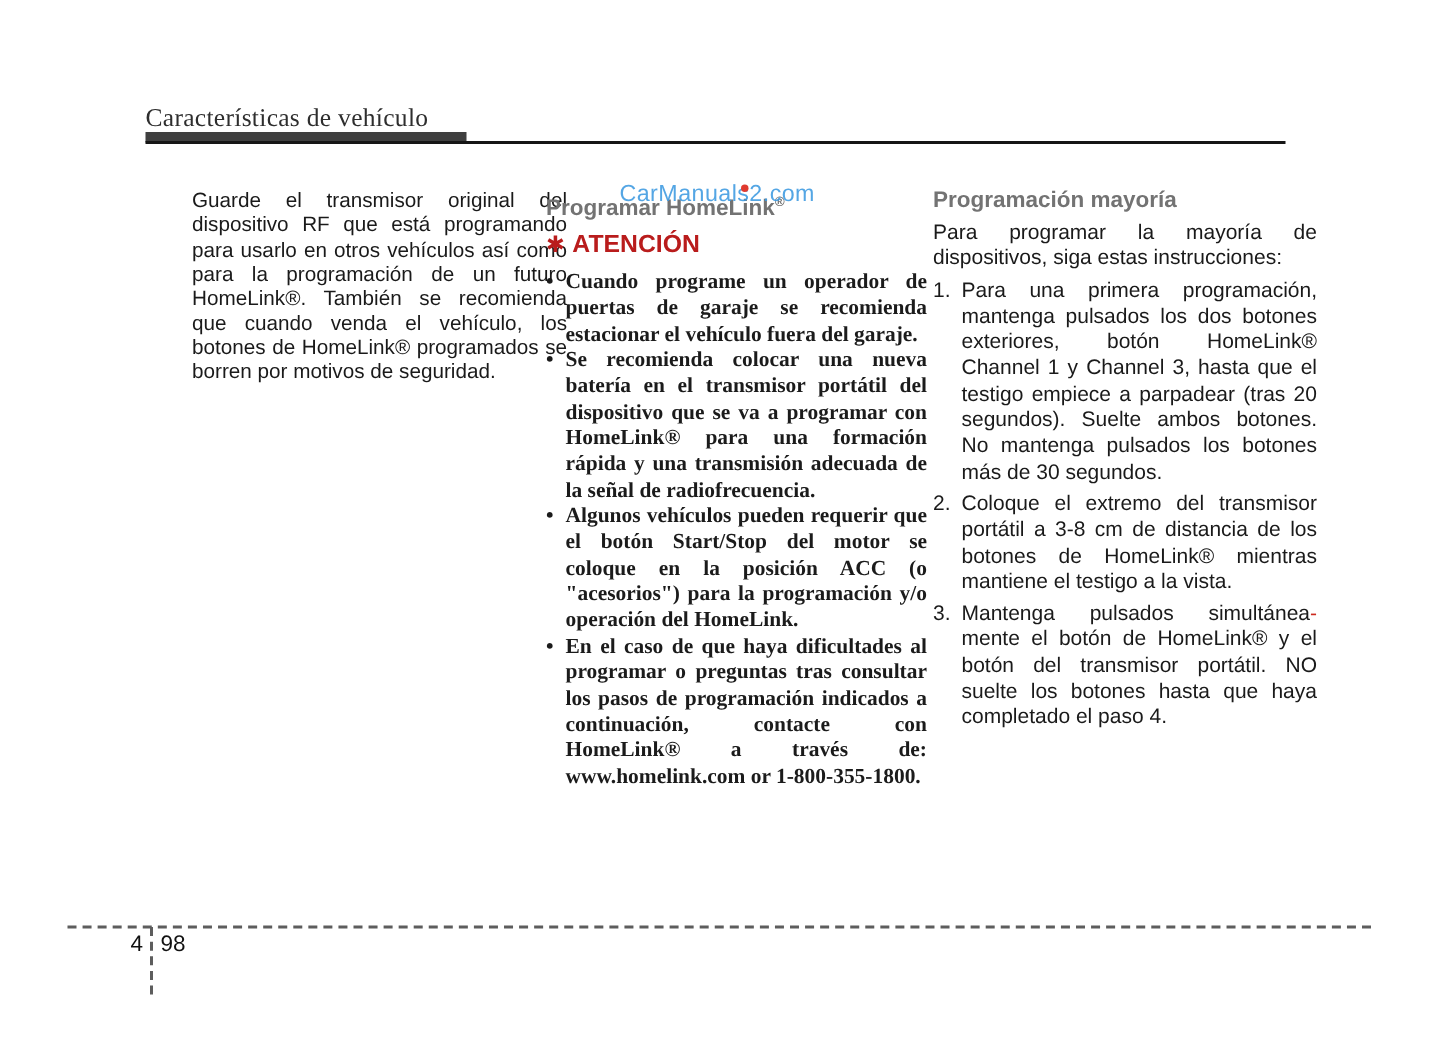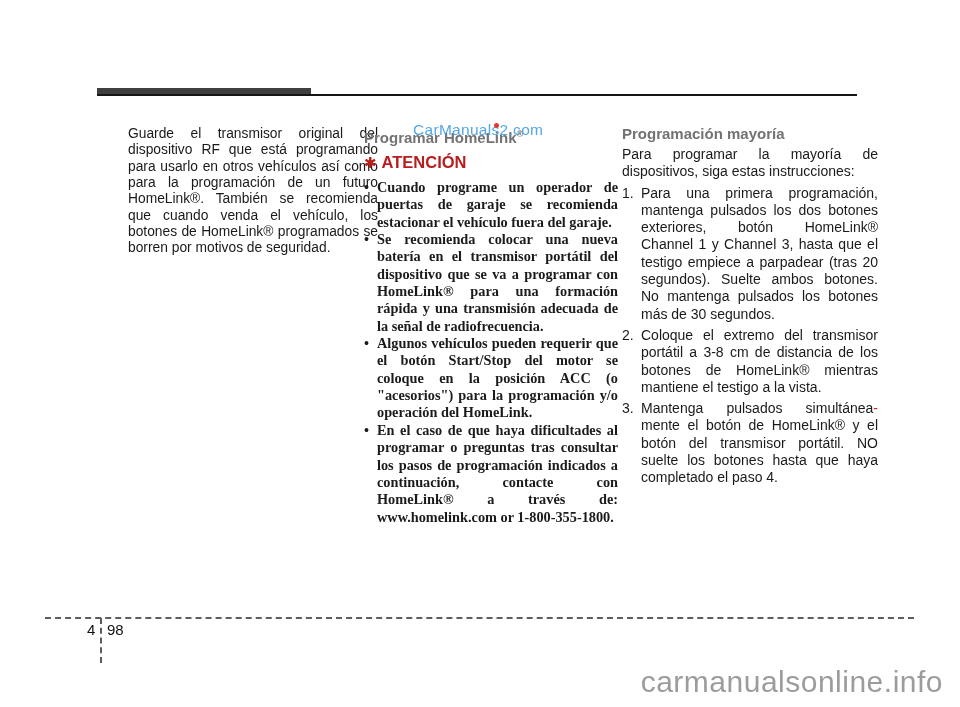--- a/index.html
+++ b/index.html
@@ -64,20 +64,21 @@
   .footer-dash-v{position:absolute;left:100px;top:618px;height:45px;width:0;border-left:2px dashed #5d5d5d;}
   .footer-num{position:absolute;top:621px;font-size:15px;color:#111;}
   .footer-num.sec{left:87px;}
   .footer-num.pg{left:107px;}
 </style>
 </head>
 <body>
 
 <div class="page">
 
+  <div class="header-title">Características de vehículo</div>
   <div class="rule-thick"></div>
   <div class="rule-thin"></div>
 
   <div class="wm-top">CarManuals2.com</div>
   <div class="wm-top-dot"></div>
 
   <div class="col col1">
     <span>Guarde el transmisor original del dispositivo RF que está programando para usarlo en otros vehículos así como para la programación de un futuro HomeLink®. También se recomienda que cuando venda el vehículo, los botones de HomeLink® programados se borren por motivos de seguridad.</span>
   </div>
 
@@ -123,15 +124,14 @@
       <span class="num">3.</span>
       <span><span>Mantenga pulsados simultánea</span><span class="red-hyphen">-</span><span>mente el botón de HomeLink® y el botón del transmisor portátil. NO suelte los botones hasta que haya completado el paso 4.</span></span>
     </div>
   </div>
 
   <div class="footer-dash-h"></div>
   <div class="footer-dash-v"></div>
   <div class="footer-num sec">4</div>
   <div class="footer-num pg">98</div>
 
-  <div class="wm-bottom">carmanualsonline.info</div>
 
 </div>
 
 </body></html>

